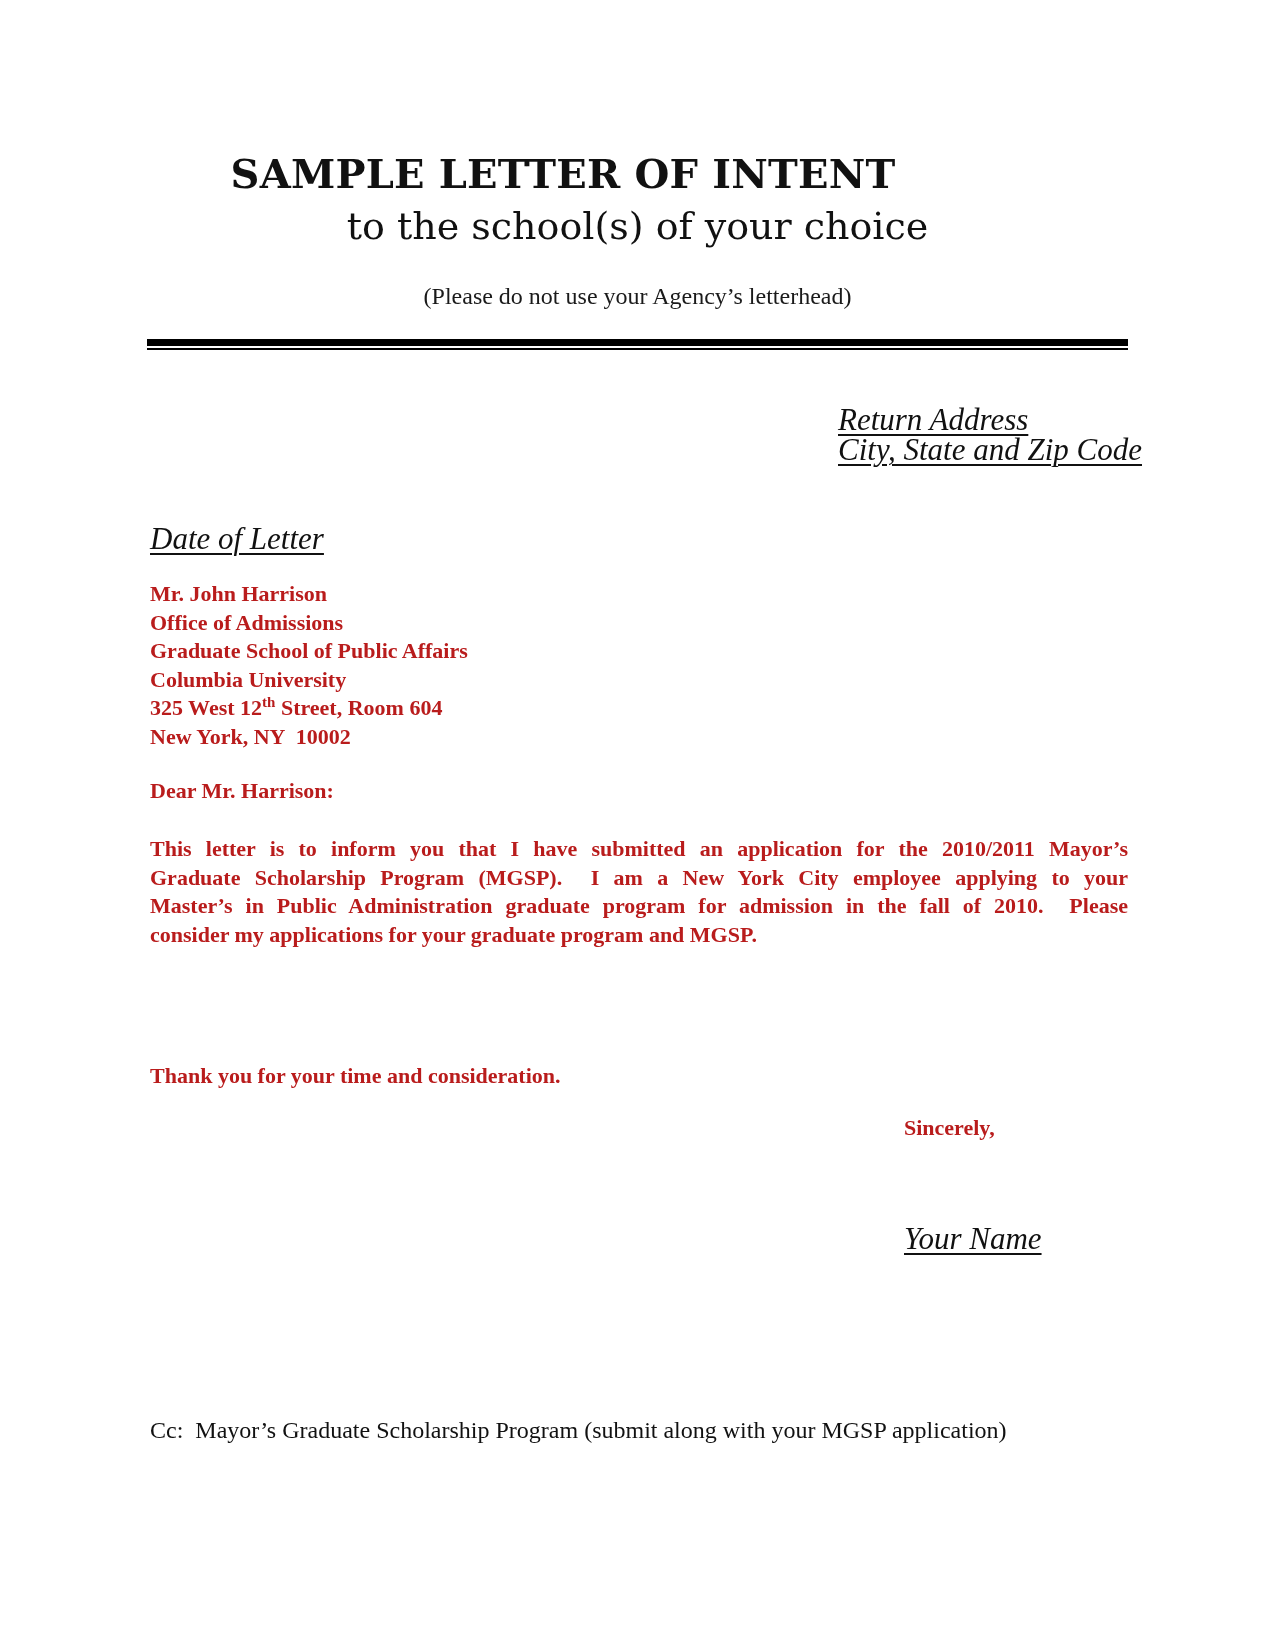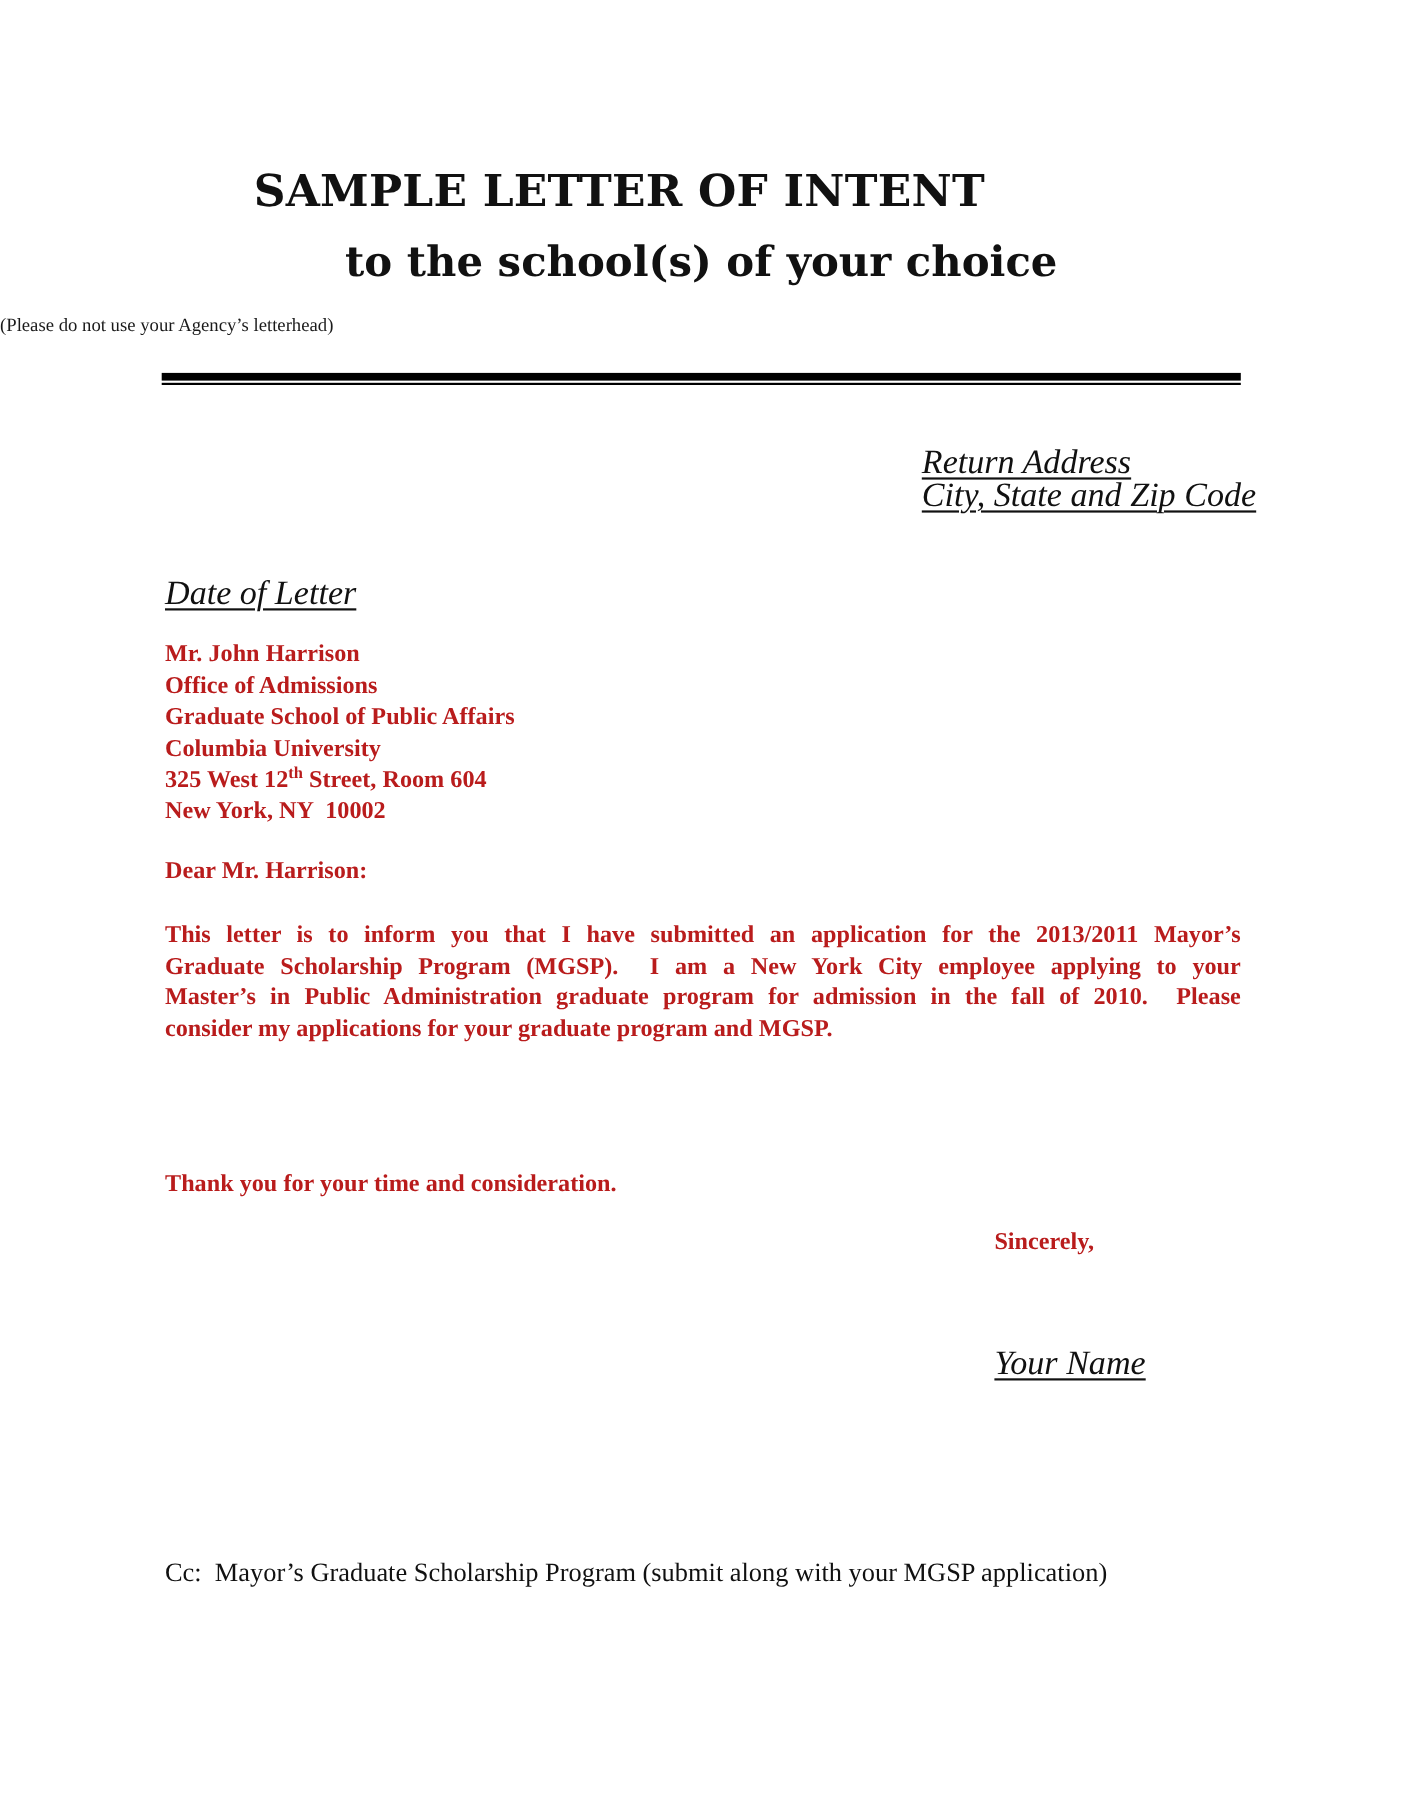--- a/index.html
+++ b/index.html
@@ -20,27 +20,27 @@
     
     .title {
       left: 0; width: 1126px; text-align: center;
       top: 150px;
       font-size: 40px; font-weight: bold; line-height: 48px;
       letter-spacing: 0.2px;
     }
     .subtitle {
       left: 0; width: 1275px; text-align: center;
       top: 202px;
-      font-size: 38px; font-weight: bold; line-height: 48px; margin-top: 12px;
+      font-size: 38px; font-weight: normal; line-height: 48px;
     }
     .note {
-      left: 0; width: 1275px; 
+      left: 0; width: 1275px; text-align: center;
       top: 282px;
       font-family: "Liberation Serif", serif;
-      font-size: 17px; line-height: 28px;
+      font-size: 24px; line-height: 28px;
       color: #1a1a1a;
     }
     .rule-thick {
       left: 147px; width: 981px; top: 339px; height: 7px;
       background: #000000;
     }
     .rule-thin {
       left: 147px; width: 981px; top: 348px; height: 2px;
       background: #000000;
     }
@@ -128,21 +128,21 @@
   <div>Office of Admissions</div>
   <div>Graduate School of Public Affairs</div>
   <div>Columbia University</div>
   <div><span>325 West 12</span><sup>th</sup><span> Street, Room 604</span></div>
   <div style="white-space: pre;">New York, NY  10002</div>
 </div>
 
 <div class="abs body salutation">Dear Mr. Harrison:</div>
 
 <div class="abs body para p1">
-  <span class="ln" style="white-space: pre;">This letter is to inform you that I have submitted an application for the 2013/2011 Mayor’s</span>
+  <span class="ln" style="white-space: pre;">This letter is to inform you that I have submitted an application for the 2010/2011 Mayor’s</span>
   <span class="ln" style="white-space: pre;">Graduate Scholarship Program (MGSP).  I am a New York City employee applying to your</span>
   <span class="ln" style="white-space: pre;">Master’s in Public Administration graduate program for admission in the fall of 2010.  Please</span>
   <span class="ln last">consider my applications for your graduate program and MGSP.</span>
 </div>
 
 <div class="abs body para p2">
 </div>
 
 <div class="abs body thanks">Thank you for your time and consideration.</div>
 

